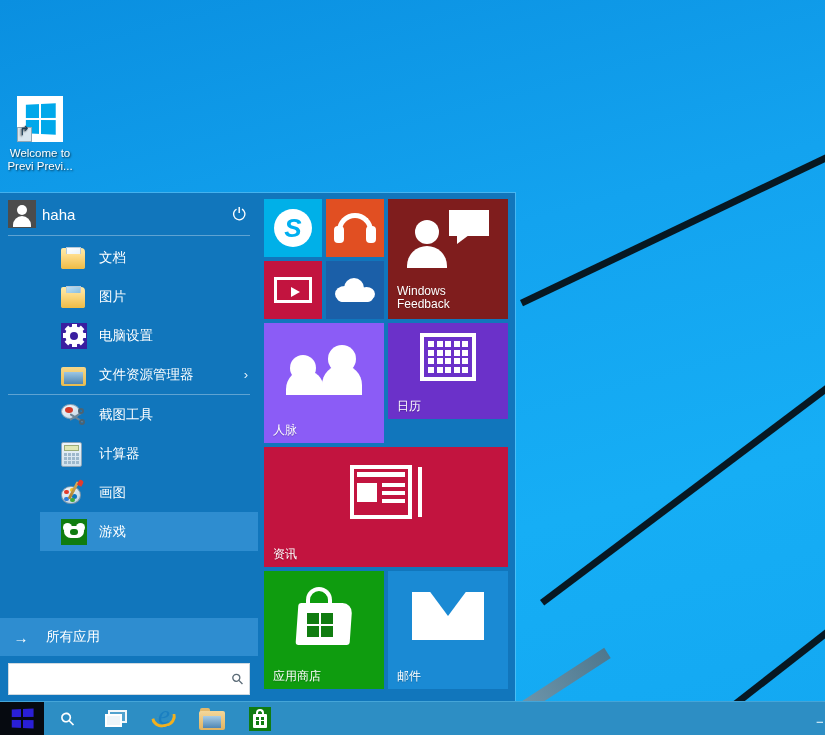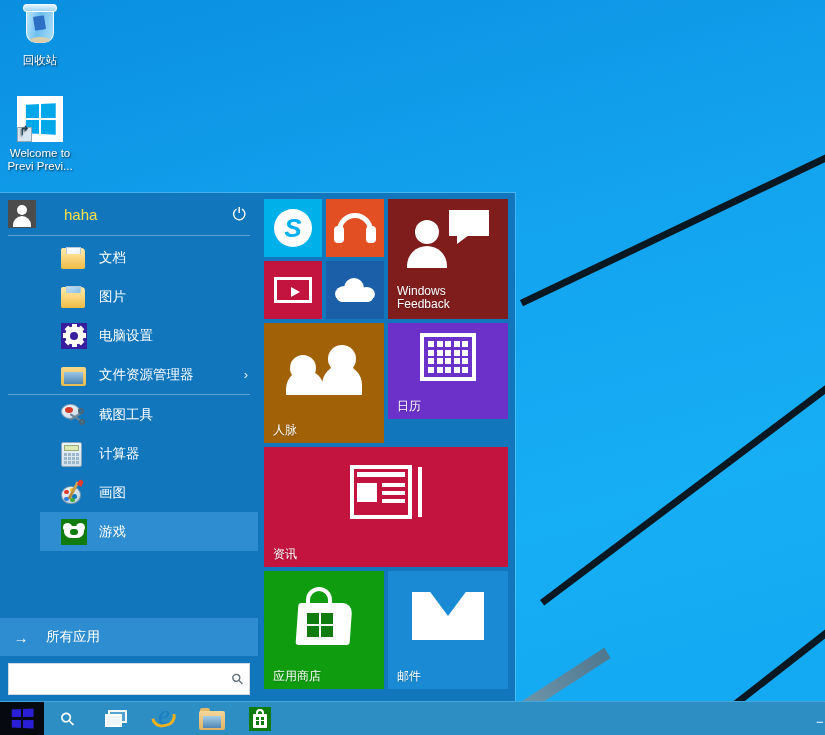--- a/index.html
+++ b/index.html
@@ -80,21 +80,21 @@
   #left-pane { width:258px; position:relative; background:#1176bc; }
   #user-row {
     height:42px; display:flex; align-items:center; padding:0 12px 0 8px;
     position:relative;
   }
   .avatar { width:28px; height:28px; background:#4c4c4c; position:relative; flex:0 0 28px; }
   .avatar:before { content:""; position:absolute; left:50%; top:5px; width:10px; height:10px;
                    margin-left:-5px; border-radius:50%; background:#fff; }
   .avatar:after  { content:""; position:absolute; left:50%; top:16px; width:18px; height:11px;
                    margin-left:-9px; border-radius:9px 9px 0 0; background:#fff; }
-  #user-name { color:#fde047; font-size:15px; margin-left:28px; flex:1; }
+  #user-name { color:#ffffff; font-size:15px; margin-left:6px; flex:1; }
   #power-btn { color:#fff; font-size:17px; line-height:1; cursor:pointer; }
 
   .divider { height:1px; background:rgba(255,255,255,.33); margin:0 8px; }
 
   .app-list { padding-top:2px; }
   .app-item {
     height:39px; display:flex; align-items:center; padding:0 10px 0 21px;
     color:#fff; font-size:13.5px; cursor:default; position:relative;margin-left:40px;
   }
   .app-item.hl { background:#2e8dd0; }
@@ -360,31 +360,20 @@
 </head>
 <body>
 
 <div id="desktop">
 
   <div class="streak s1"></div>
   <div class="streak s2"></div>
   <div class="streak s3"></div>
   <div class="streak s4"></div>
 
-  <div class="desk-icon" id="icon-recycle">
-    <div class="glyph">
-      <div class="rbin">
-        <div class="body"></div>
-        <div class="paper"></div>
-        <div class="base"></div>
-        <div class="lid"></div>
-      </div>
-    </div>
-    <div>回收站</div>
-  </div>
 
   <div class="desk-icon" id="icon-welcome">
     <div class="glyph">
       <div class="winshort">
         <div class="flag">
             <i></i>
             <i></i>
             <i></i>
             <i></i>
           </div>
@@ -575,21 +564,21 @@
               <div class="head"></div>
               <div class="body"></div>
         </div>
           </div>
         <div class="tname two">
           <div>Windows</div>
           <div>Feedback</div>
         </div>
       </div>
 
-      <div class="tile" style="left:6px; top:130px; width:120px; height:120px; background:#a16207;">
+      <div class="tile" style="left:6px; top:130px; width:120px; height:120px; background:#8b5cf6;">
         <div class="ctr" style="bottom:28px;">
             <div class="ppl">
           <div class="h h2"></div>
               <div class="b b2"></div>
           <div class="h h1"></div>
               <div class="b b1"></div>
         </div>
           </div>
         <div class="tname">人脉</div>
       </div>

